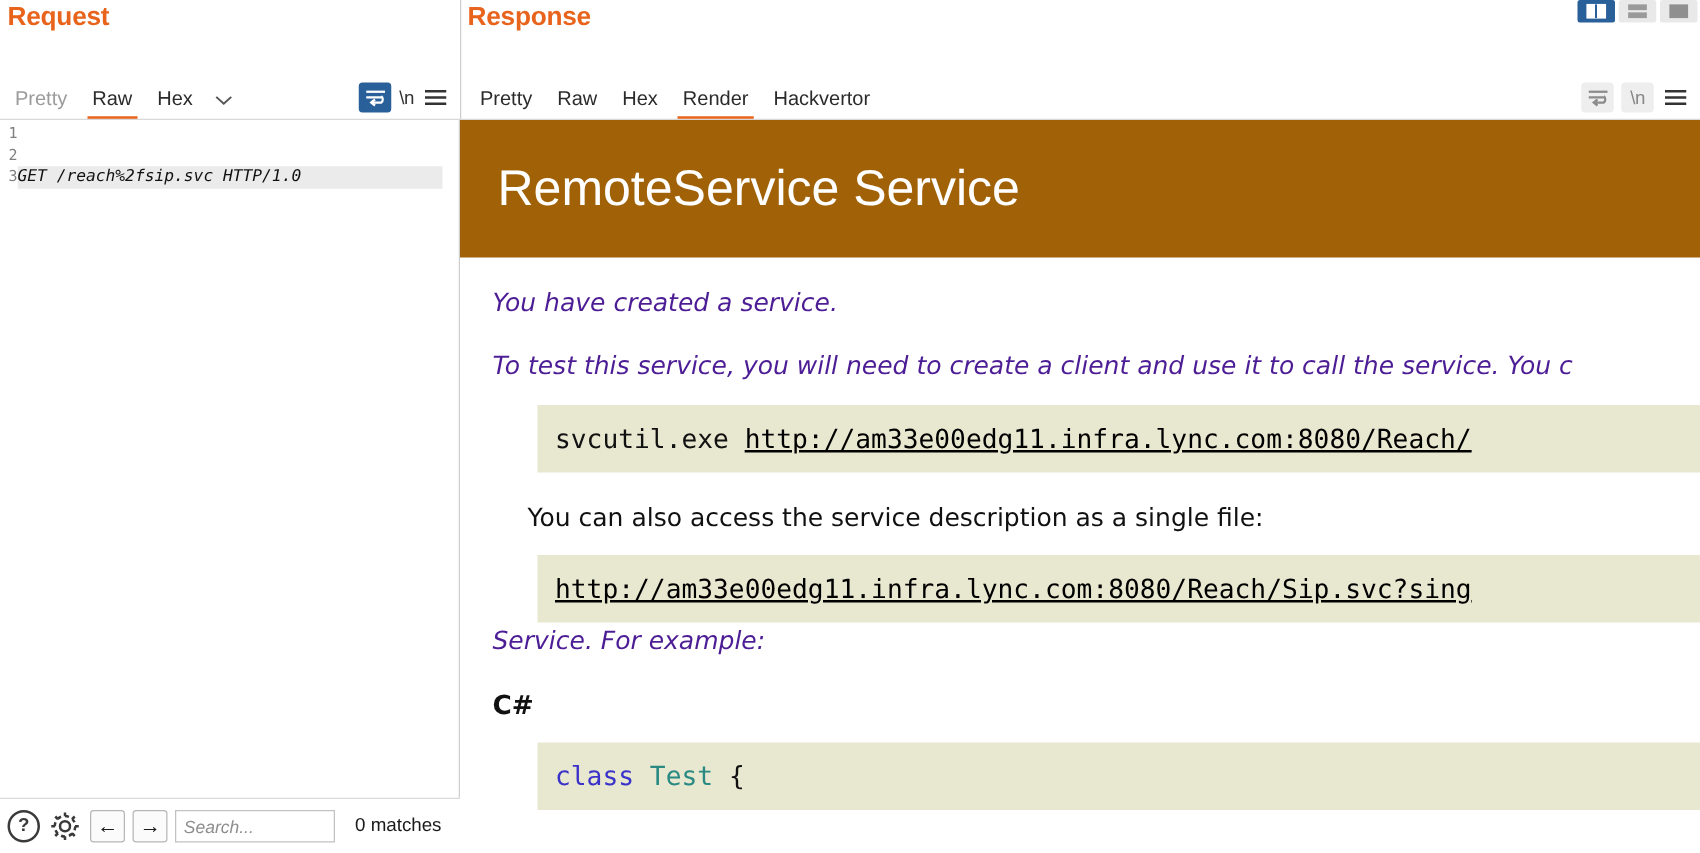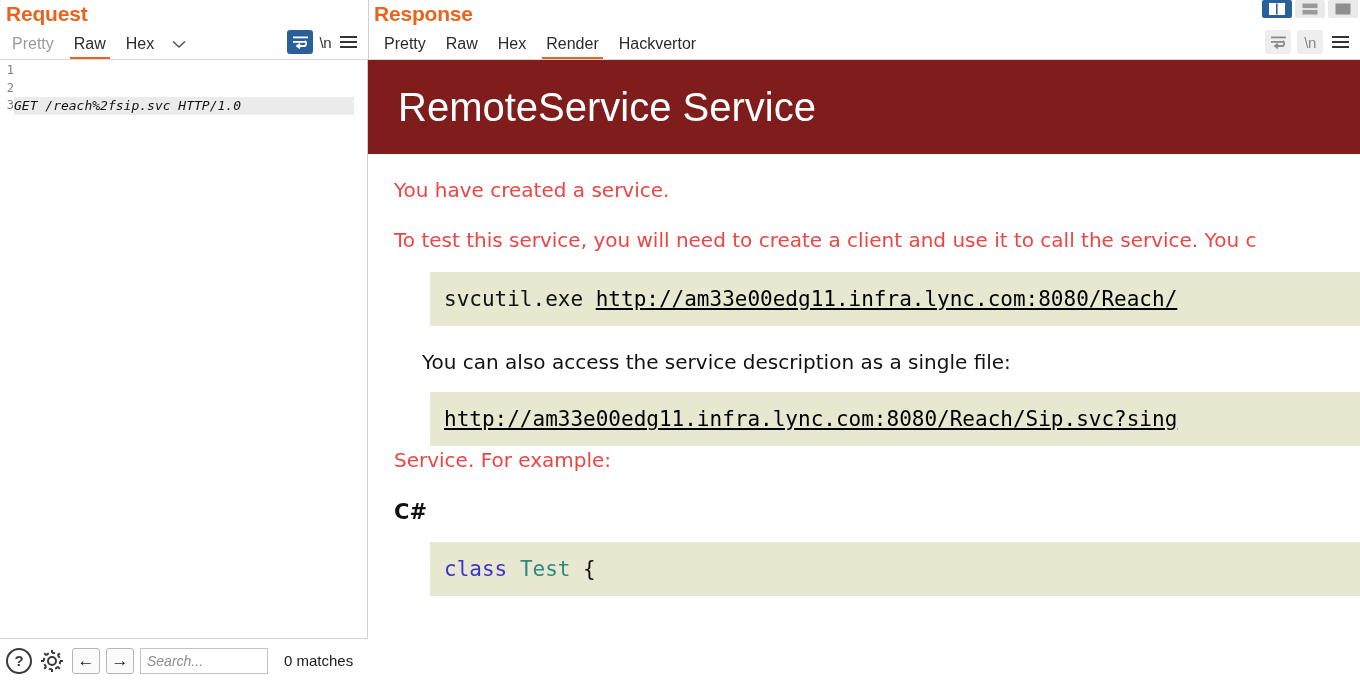--- a/index.html
+++ b/index.html
@@ -37,20 +37,21 @@
     letter-spacing: -0.2px;
   }
 
   .tabbar {
     height: 33px;
     display: flex;
     align-items: flex-end;
     position: relative;
     border-bottom: 1px solid #d8d8d8;
     padding-left: 2px;
+    margin-top: 36px;
   }
 
   .tab {
     font-size: 16px;
     color: #2b2b2b;
     padding: 0 10px 5px 10px;
     line-height: 20px;
     cursor: pointer;
     position: relative;
     white-space: nowrap;
@@ -208,44 +209,45 @@
   .layout-btn.active { background: #2a6099; }
 
   .render-view {
     flex: 1;
     overflow: hidden;
     background: #ffffff;
     position: relative;
   }
 
   .svc-banner {
-    background: #7f1d1d;
+    background: #a16207;
     color: #ffffff;
-    height: 94px;
+    height: 110px;
     display: flex;
     align-items: center;
     padding-left: 30px;
   }
   .svc-banner h1 {
     font-size: 40px;
     font-weight: normal;
     letter-spacing: 0px;
     font-family: "Liberation Sans", sans-serif;
   }
 
   .svc-body {
     padding: 0 0 0 26px;
     font-family: "DejaVu Sans", sans-serif;
   }
   .svc-p {
     font-size: 20px;
-    color: #ef4444;
+    color: #4c1d95;
     line-height: 28px;
     margin: 22px 0 0 0;
     white-space: nowrap;
+    font-style: italic;
   }
 
   .codebox {
     background: #e8e8d0;
     margin: 18px 0 0 36px;
     padding: 13px 0 13px 14px;
     font-family: "DejaVu Sans Mono", monospace;
     font-size: 21px;
     line-height: 28px;
     color: #111;

